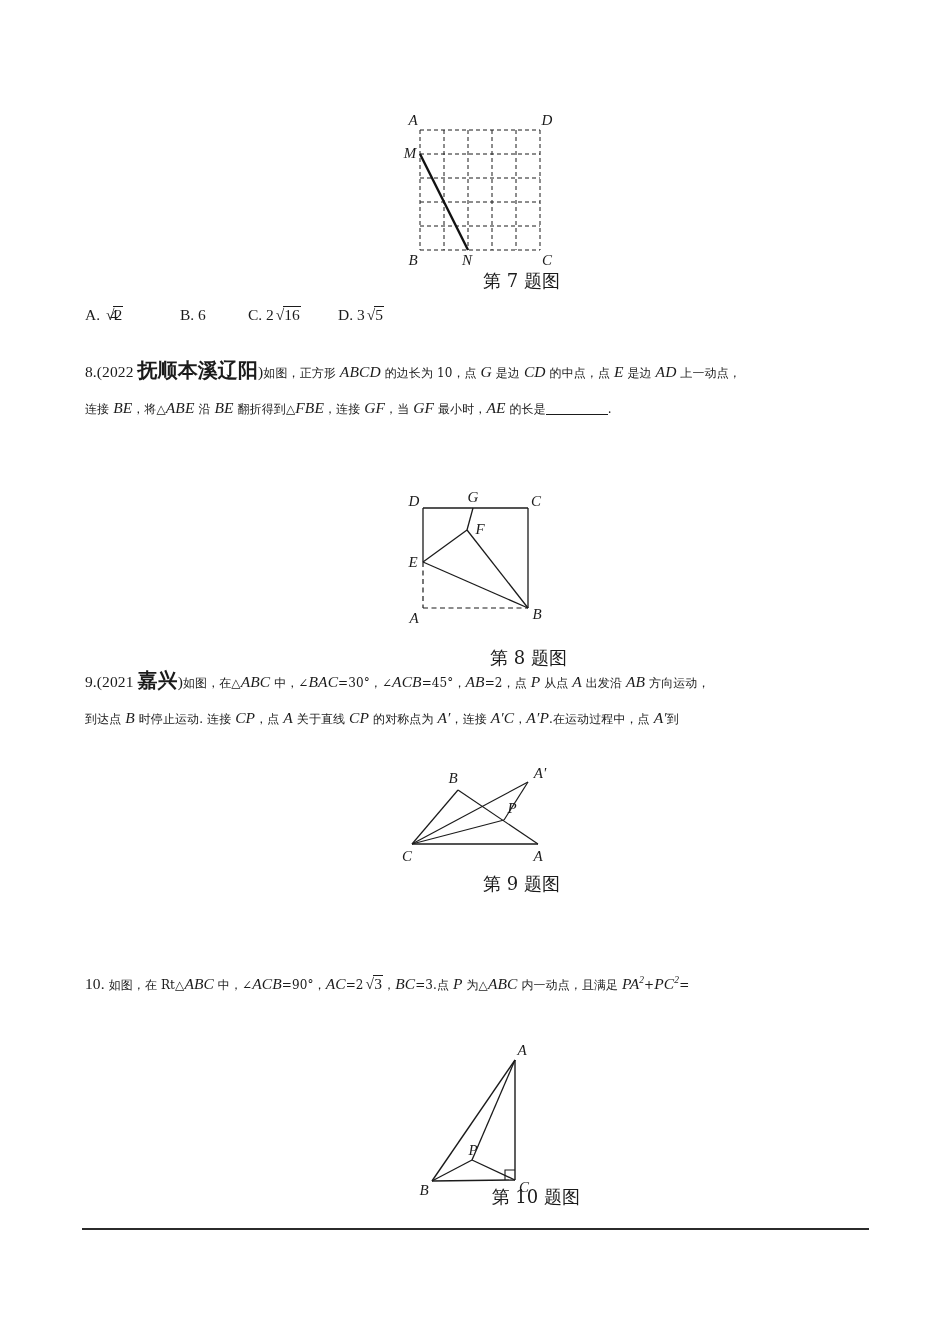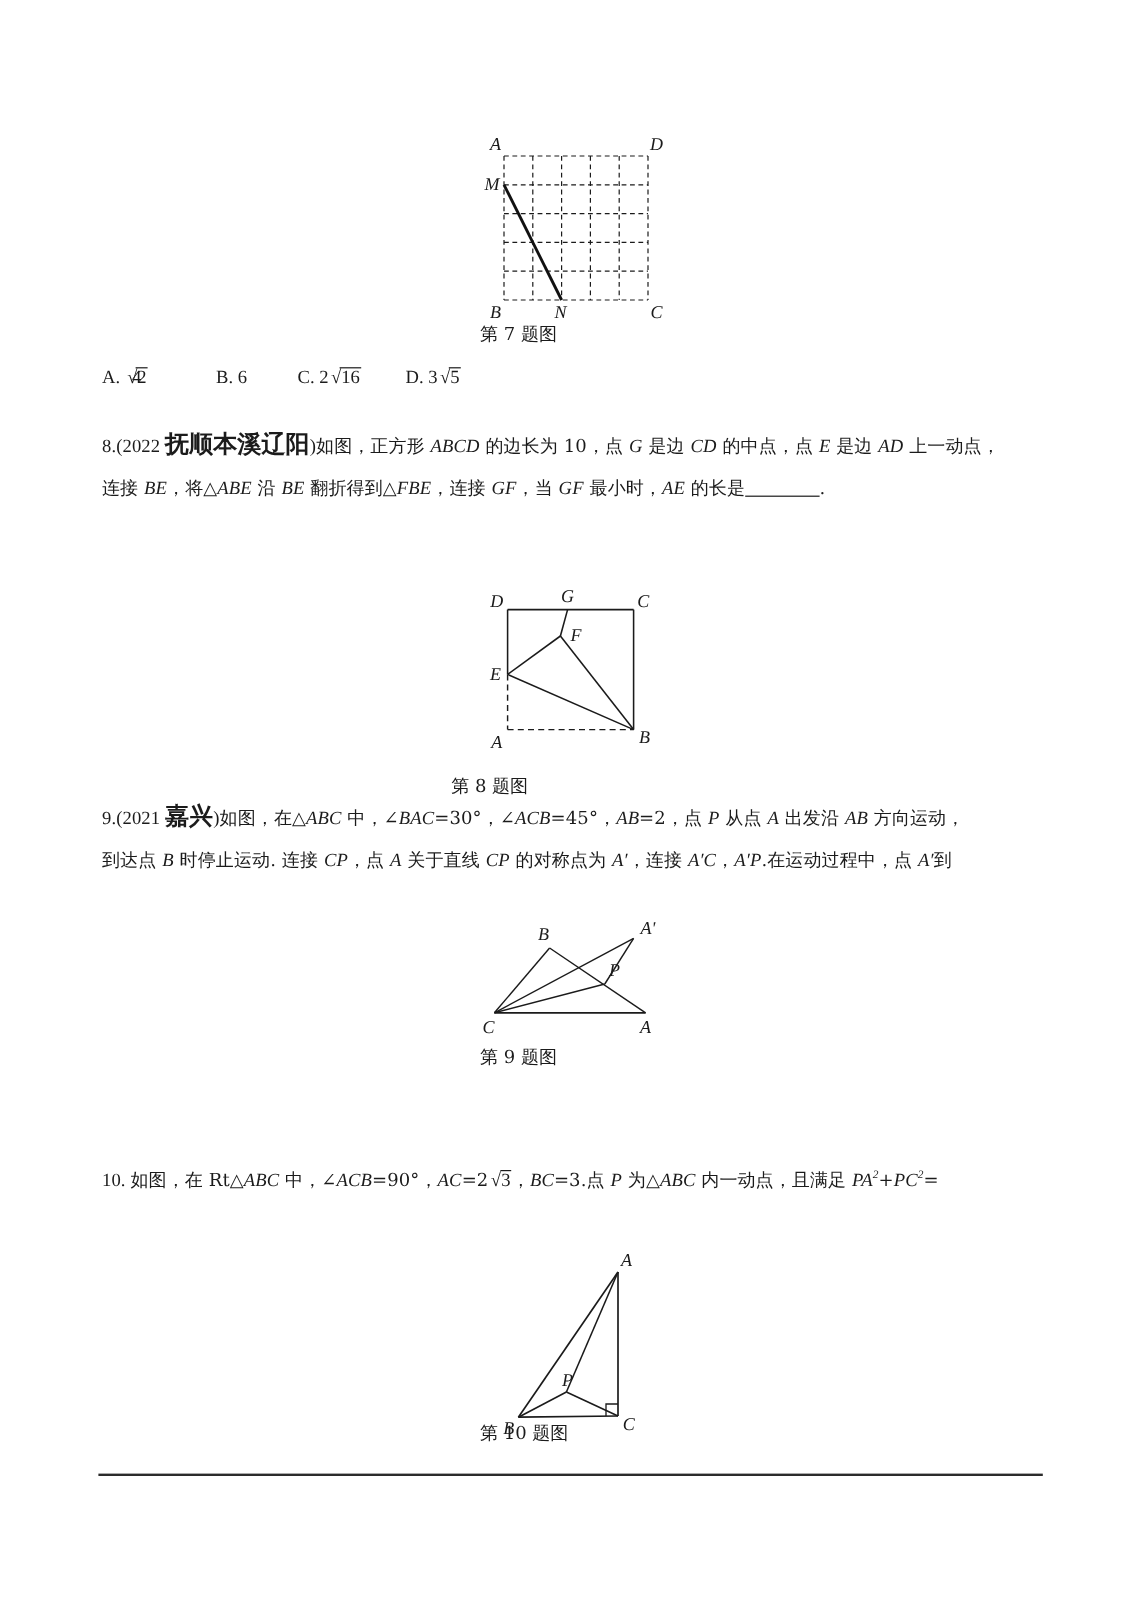--- a/index.html
+++ b/index.html
@@ -24,27 +24,27 @@
   .abs { position: absolute; }
 
   
   .qtext {
     font-size: 15.5px;
     line-height: 37px;
     letter-spacing: 0.1px;
     color: #1b1b1b;
     white-space: nowrap;
   }
-  .cn { font-family: "DejaVu Serif", "Liberation Serif", serif; font-size: 15px; }
+  .cn { font-family: "DejaVu Serif", "Liberation Serif", serif; font-size: 12px; }
   .it { font-style: italic; font-family: "Liberation Serif", serif; }
   .bold-cn { font-weight: bold; font-family: "DejaVu Sans", sans-serif; font-size: 20px;}
   .caption {
     font-family: "DejaVu Serif", "Liberation Serif", serif;
-    font-size: 15px;
-    text-align: left;
+    font-size: 18px;
+    text-align: right;
     color: #1b1b1b;
     white-space: nowrap;
   }
   .sec-title {
     font-family: "DejaVu Sans", sans-serif;
     font-weight: bold;
     font-size: 19px;
     color: #000;
     white-space: nowrap;
   }
@@ -165,21 +165,21 @@
       <line x1="28" y1="72" x2="133" y2="118" class="stroke" stroke-width="1.3"></line>
       <text class="lbl" x="19" y="16" text-anchor="middle">D</text>
       <text class="lbl" x="78" y="12" text-anchor="middle">G</text>
       <text class="lbl" x="141" y="16" text-anchor="middle">C</text>
       <text class="lbl" x="85" y="44" text-anchor="middle">F</text>
       <text class="lbl" x="18" y="77" text-anchor="middle">E</text>
       <text class="lbl" x="19" y="133" text-anchor="middle">A</text>
       <text class="lbl" x="142" y="129" text-anchor="middle">B</text>
     </svg>
   </div>
-  <div class="abs caption" style="left:376px; top:646px; width:160px;">第 8 题图</div>
+  <div class="abs caption" style="left:407px; top:646px; width:160px;">第 8 题图</div>
 
   <div class="abs qtext" style="left:85px; top:662px;">
     <span>9.</span><span>(2021 </span><span class="bold-cn">嘉兴</span><span>)</span><span class="cn">如图，在△</span><span class="it">ABC</span><span class="cn"> 中，∠</span><span class="it">BAC</span><span class="cn">=30°，∠</span><span class="it">ACB</span><span class="cn">=45°，</span><span class="it">AB</span><span class="cn">=2，点 </span><span class="it">P</span><span class="cn"> 从点 </span><span class="it">A</span><span class="cn"> 出发沿 </span><span class="it">AB</span><span class="cn"> 方向运动，</span>
   </div>
   <div class="abs qtext" style="left:85px; top:699px;">
     <span class="cn">到达点 </span><span class="it">B</span><span class="cn"> 时停止运动. 连接 </span><span class="it">CP</span><span class="cn">，点 </span><span class="it">A</span><span class="cn"> 关于直线 </span><span class="it">CP</span><span class="cn"> 的对称点为 </span><span class="it">A′</span><span class="cn">，连接 </span><span class="it">A′C</span><span class="cn">，</span><span class="it">A′P</span><span class="cn">.在运动过程中，点 </span><span class="it">A′</span><span class="cn">到</span>
   </div>
 
   <div class="abs" style="left:380px; top:760px; width:215px; height:110px;">
     <svg width="215" height="110" viewBox="0 0 215 110">

